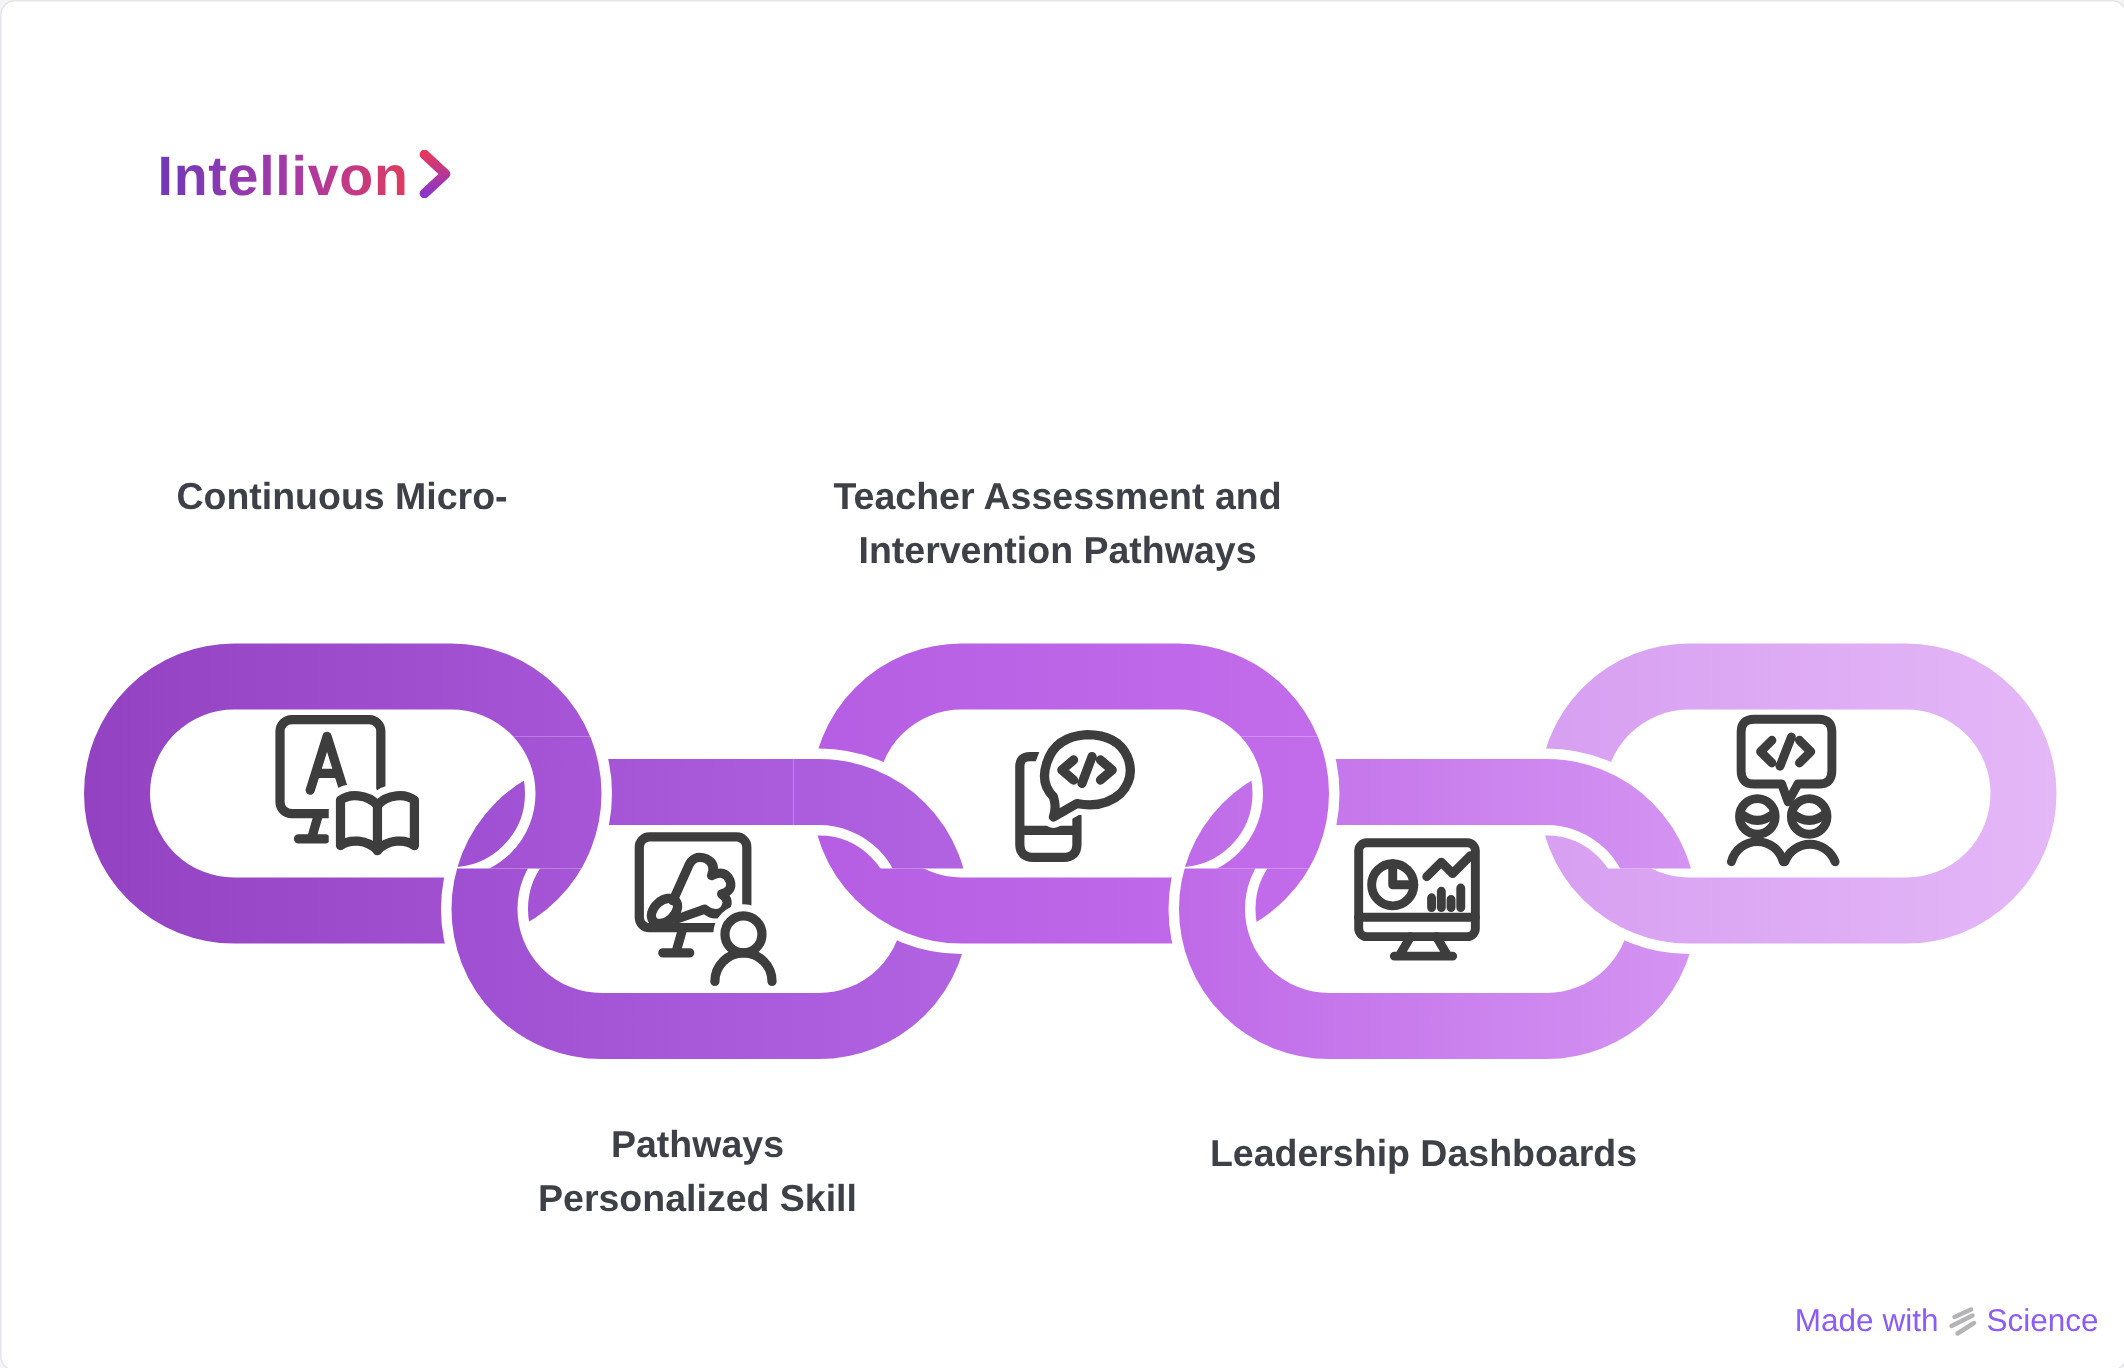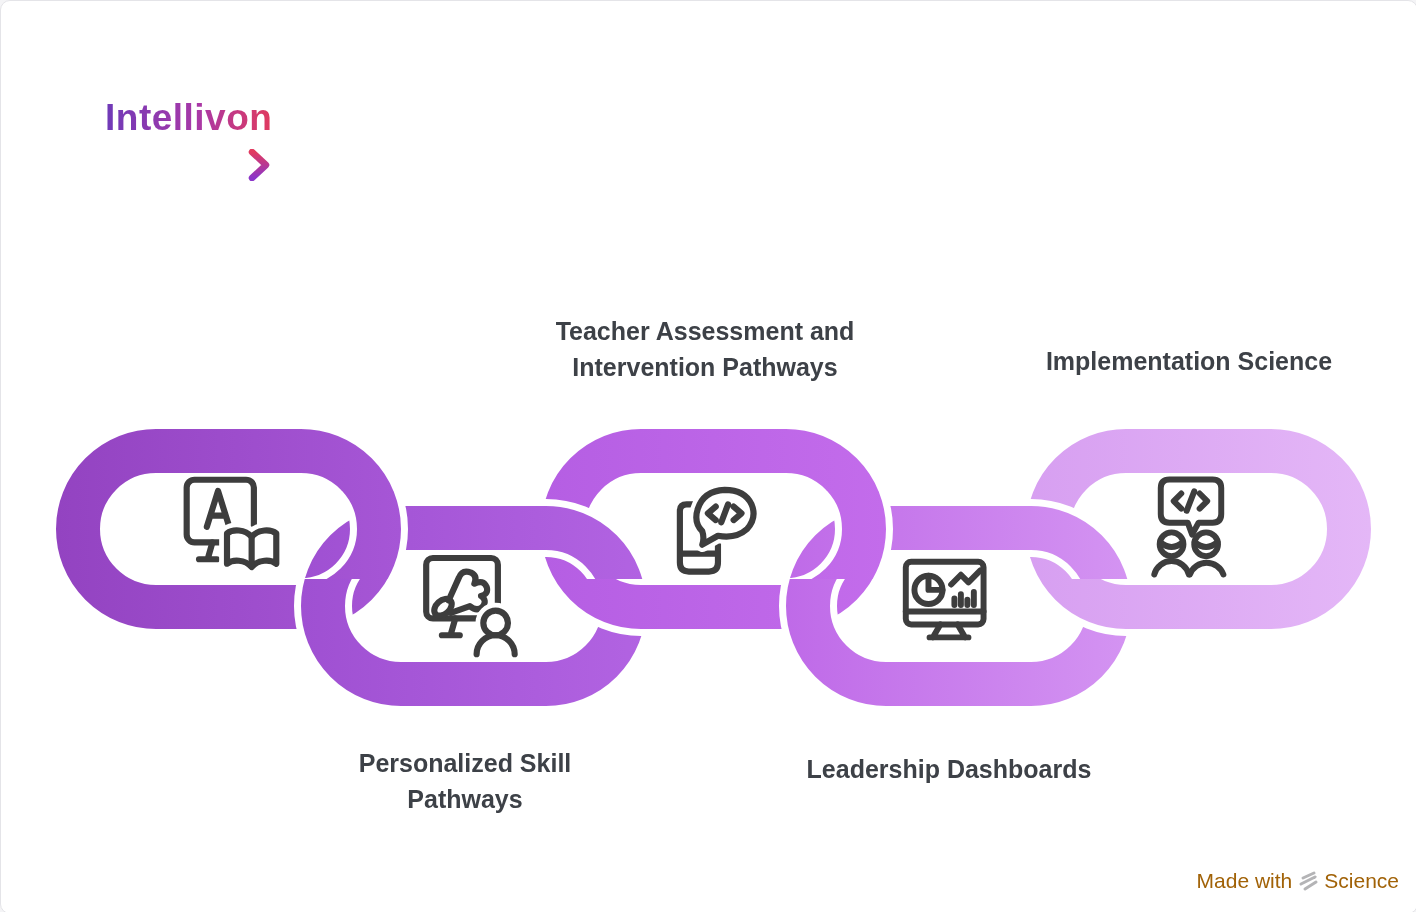--- a/index.html
+++ b/index.html
@@ -2,38 +2,38 @@
 <html><head>
 <meta charset="utf-8">
 <style>
   html,body{margin:0;padding:0;background:#f4f4f6;}
   .canvas{
     position:relative;width:1416px;height:912px;background:#ffffff;
     border-radius:10px;border:1px solid #e4e4e8;overflow:hidden;
     font-family:"Liberation Sans", sans-serif;
   }
   
-  .logo{position:absolute;left:104px;top:96px;display:flex;align-items:flex-end;gap:7px;flex-direction:column;}
+  .logo{position:absolute;left:104px;top:96px;display:flex;align-items:flex-start;gap:7px;}
   .logo-text{
     font-size:37px;font-weight:600;letter-spacing:.5px;
     background:linear-gradient(90deg,#6f3ab8 0%,#a838a8 55%,#e03a5e 100%);
     -webkit-background-clip:text;background-clip:text;color:transparent;
   }
   .logo-chevron{display:block;margin-top:3px;}
   
   .chain{position:absolute;left:0;top:0;}
   
   .icon{position:absolute;}
   
   .label{position:absolute;text-align:center;color:#3d4147;font-weight:bold;
          font-size:25px;line-height:36px;}
   .label .ln{display:block;}
   
   .watermark{position:absolute;right:18px;bottom:20px;display:flex;align-items:center;
-             gap:5px;color:#a16207;font-size:21px;font-weight:500;}
+             gap:5px;color:#8b5cf6;font-size:21px;font-weight:500;}
 </style>
 </head>
 <body>
 
 <div class="canvas">
 
   <div class="logo">
     <span class="logo-text">Intellivon</span>
     <svg class="logo-chevron" width="24" height="32" viewBox="0 0 24 32">
       <defs>
@@ -172,32 +172,29 @@
     <path d="M41 19 L34 26 L41 33 M46 35 L53 17 M58 19 L65 26 L58 33"></path>
     <circle cx="32" cy="66" r="11" fill="#ffffff"></circle>
     <path d="M21.5 64 Q32 73 42.5 64"></path>
     <path d="M16 94 A 16.5 16.5 0 0 1 48 94"></path>
     <circle cx="64" cy="66" r="11" fill="#ffffff"></circle>
     <path d="M53.5 64 Q64 73 74.5 64"></path>
     <path d="M49 94 A 16.5 16.5 0 0 1 80 94"></path>
   </svg>
 
   <div class="label" style="left:47px;top:312px;width:360px">
+    <span class="ln">Continuous Micro-</span>
   </div>
   <div class="label" style="left:524px;top:312px;width:360px">
     <span class="ln">Teacher Assessment and</span>
     <span class="ln">Intervention Pathways</span>
   </div>
-  <div class="label" style="left:1008px;top:342px;width:360px">
-    <span class="ln">Implementation Science</span>
-    <span class="ln"></span>
-  </div>
   <div class="label" style="left:284px;top:744px;width:360px">
+    <span class="ln">Pathways</span>
     <span class="ln">Personalized Skill</span>
-    <span class="ln">Pathways</span>
   </div>
   <div class="label" style="left:768px;top:750px;width:360px">
     <span class="ln">Leadership Dashboards</span>
     <span class="ln"></span>
   </div>
 
   <div class="watermark">
     <span>Made with</span>
     <svg width="22" height="22" viewBox="0 0 22 22" fill="none" stroke-width="3" stroke-linecap="round" stroke="#b4b4b6">
       <path d="M6 8 L17 3"></path>

